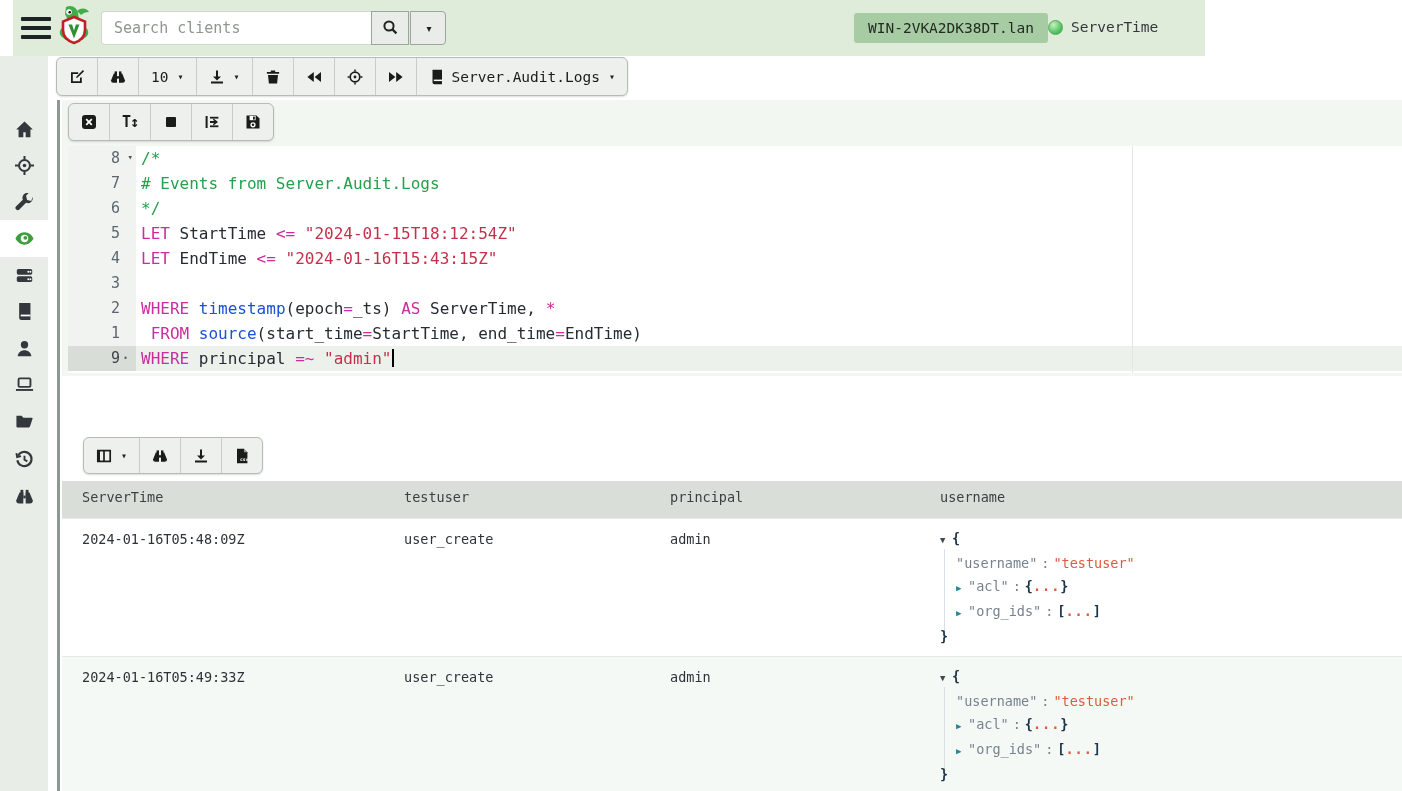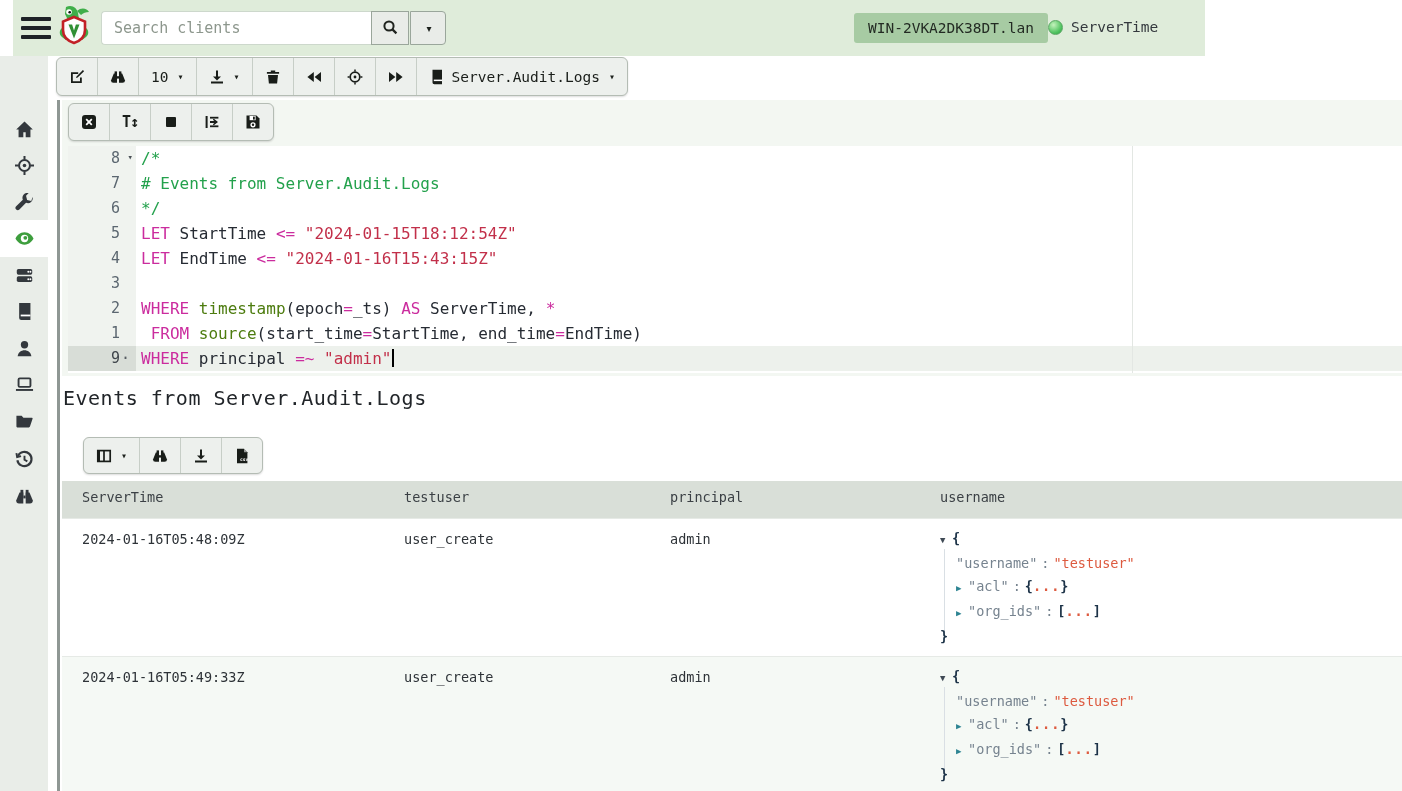--- a/index.html
+++ b/index.html
@@ -47,21 +47,21 @@
   .editor::after { content:""; position:absolute; left:1064px; top:0; bottom:0; width:1px; background:#e3e7e3; }
   .ed-line { display:flex; height:25px; line-height:25px; }
   .gut { width:68px; background:#f0f3ef; color:#5b6670; text-align:right; padding-right:16px; position:relative; flex:none; font-size:15px; }
   .code { flex:1; white-space:pre; padding-left:5px; color:#262b33; }
   .ed-line.active { background:#edf1ec; }
   .ed-line.active .gut { background:#d8ddd7; color:#3f454b; }
   .fold { position:absolute; right:3px; top:-1px; font-size:9px; color:#4c5258; }
   .gdot { position:absolute; right:6px; top:0; color:#565c62; }
   .cursor { display:inline-block; width:2px; height:18px; background:#000; vertical-align:-3px; margin-left:1px; }
   .tok-keyword { color:#cb2c9e; } .tok-op { color:#cb2c9e; }
-  .tok-func { color:#4d7c0f;text-align:right; }
+  .tok-func { color:#1d4ed8;text-align:right; }
   .tok-string { color:#c2304a; }
   .tok-comment { color:#23a14c; }
   .tok-plain { color:#262b33;margin-top:28px; }
 
   
   .output-title { position:absolute; left:63px; top:386px; font-size:20px; font-weight:500; color:#212529; letter-spacing:.5px; }
 
   .table-wrap { position:absolute; left:62px; top:481px; width:1340px; }
   table { width:100%; border-collapse:collapse; table-layout:fixed; font-size:13.5px; color:#2e3338; }
   thead th { background:#d9dfd8; text-align:left; font-weight:400; color:#3b4045; padding:8px 20px 13px; }
@@ -374,21 +374,20 @@
       <div class="ed-line">
         <div class="gut">1</div>
         <div class="code"><span class="tok-plain"> </span><span class="tok-keyword">FROM</span><span class="tok-plain"> </span><span class="tok-func">source</span><span class="tok-plain">(start_time</span><span class="tok-op">=</span><span class="tok-plain">StartTime, end_time</span><span class="tok-op">=</span><span class="tok-plain">EndTime)</span></div>
       </div>
       <div class="ed-line active">
         <div class="gut">9<span class="gdot">·</span></div>
         <div class="code"><span class="tok-keyword">WHERE</span><span class="tok-plain"> principal </span><span class="tok-op">=~</span><span class="tok-plain"> </span><span class="tok-string">"admin"</span><span class="cursor"></span></div>
       </div>
     </div>
 
-  <h2 class="output-title">Events from Server.Audit.Logs</h2>
 
   <div class="toolbar table-toolbar" id="table-toolbar">
       <div class="btn">
         <span style="display: inline-flex;">
           <svg viewBox="0 0 16 16" fill="currentColor" width="16" height="16">
             <rect x="1.8" y="2.6" width="12.4" height="10.8" fill="none" stroke="currentColor" stroke-width="1.7"></rect>
             <path d="M8 2.6v10.8" stroke="currentColor" stroke-width="1.7"></path>
             <rect x="1.8" y="2.6" width="2.2" height="10.8"></rect>
           </svg>
         </span>

